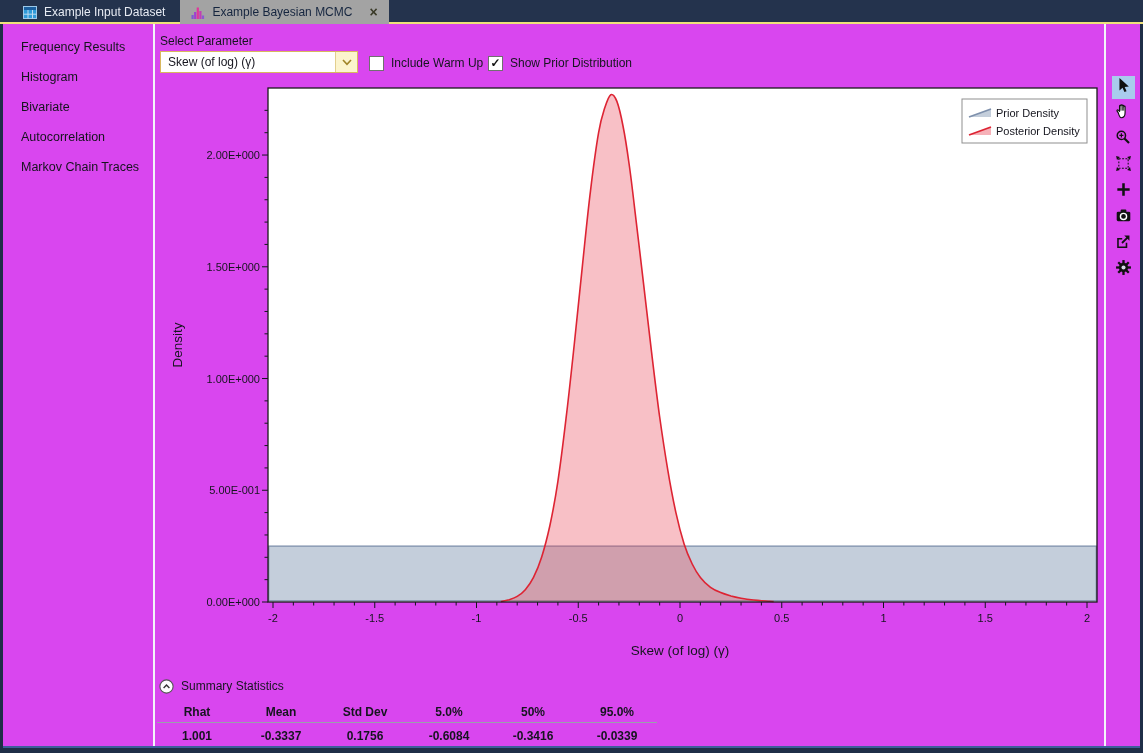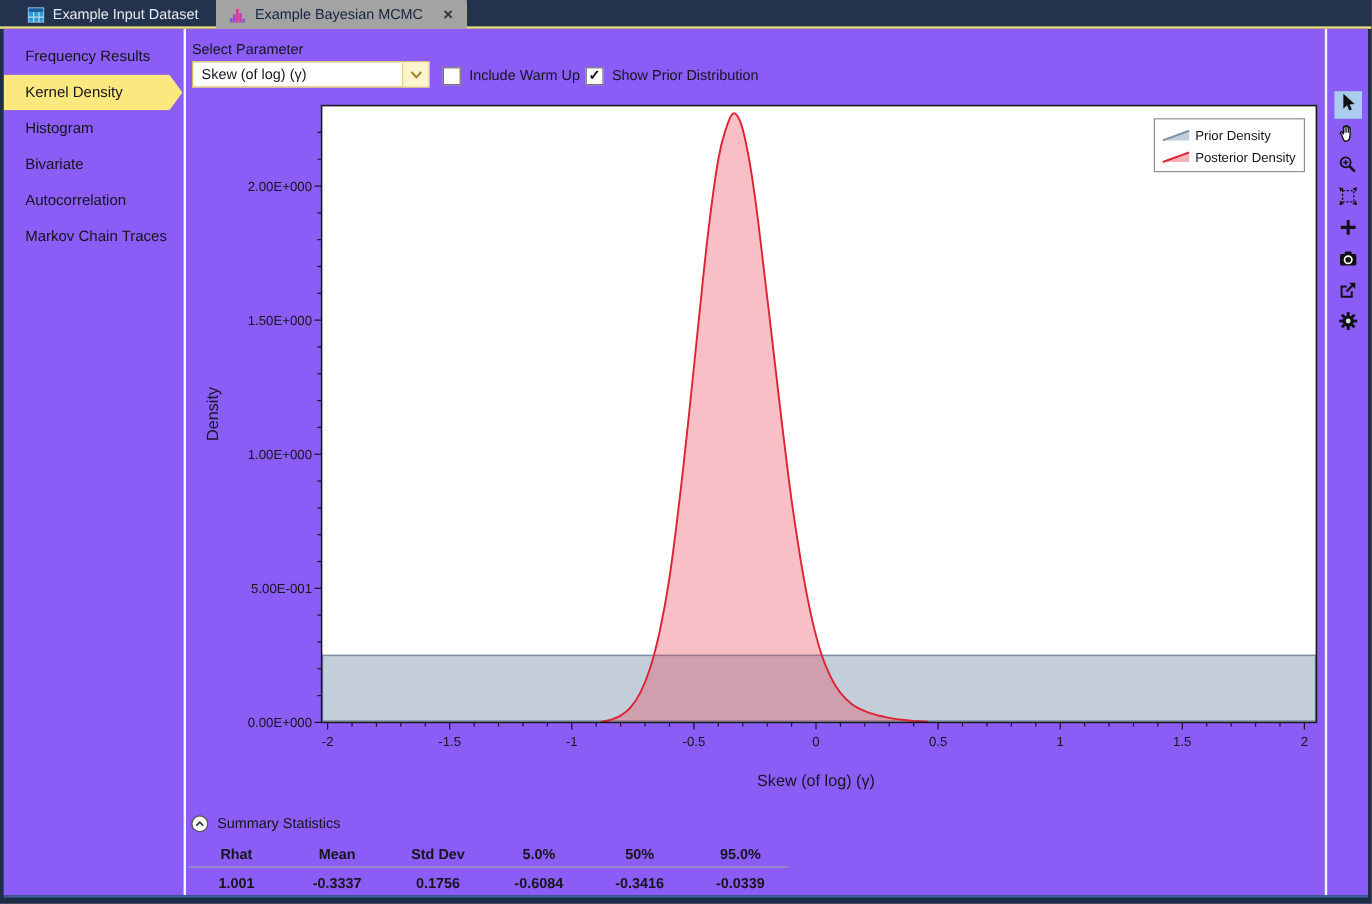--- a/index.html
+++ b/index.html
@@ -7,21 +7,21 @@
           font-family:"Liberation Sans",sans-serif;-webkit-font-smoothing:antialiased;}
   
   .tabbar{position:absolute;top:0;left:0;right:0;height:22px;background:#24334d;
           border-bottom:2px solid #efe27b;display:flex;align-items:stretch;padding-left:12px;}
   .tab{display:flex;align-items:center;gap:7px;padding:12px 11px;font-size:12px;color:#e7ebf3;
        white-space:nowrap;cursor:default;margin-right:4px;}
   .tab.active{background:#a3a3a3;color:#15253f;box-shadow:0 2px 0 #f8e87a;}
   .tab .close{font-size:14px;line-height:14px;color:#3a3a28;margin-left:10px;font-weight:bold;}
   .tab svg{display:block;}
   
-  .body{position:absolute;top:24px;left:3px;right:3px;bottom:7px;background:#8b5cf6;}
+  .body{position:absolute;top:24px;left:3px;right:3px;bottom:7px;background:#d946ef;}
   .bottomline{position:absolute;left:3px;right:3px;bottom:5px;height:2px;background:#3e5e9c;}
   
   .sidebar{position:absolute;top:8px;left:0;width:150px;}
   .sidebar-item{position:relative;height:30px;line-height:30px;padding-left:18px;
                 font-size:12.5px;color:#14141c;white-space:nowrap;cursor:default;}
   .sidebar-item.selected{background:#fbe97f;
       clip-path:polygon(0 0,138px 0,149px 50%,138px 100%,0 100%);}
   .divider-v{position:absolute;top:0;bottom:0;left:150px;width:2px;background:#f3f5f9;}
   .toolbar-divider{position:absolute;top:0;bottom:0;left:1101px;width:2px;background:#f3f5f9;}
   
@@ -78,21 +78,20 @@
           </svg>
         </span>
         <span>Example Bayesian MCMC</span>
         <span class="close">×</span>
       </div>
     </div>
 
   <div class="body">
     <div class="sidebar" id="sidebar">
         <div class="sidebar-item">Frequency Results</div>
-        <div class="sidebar-item selected">Kernel Density</div>
         <div class="sidebar-item">Histogram</div>
         <div class="sidebar-item">Bivariate</div>
         <div class="sidebar-item">Autocorrelation</div>
         <div class="sidebar-item">Markov Chain Traces</div>
       </div>
     <div class="divider-v"></div>
 
     <div class="content">
       <div class="select-label">Select Parameter</div>
 

